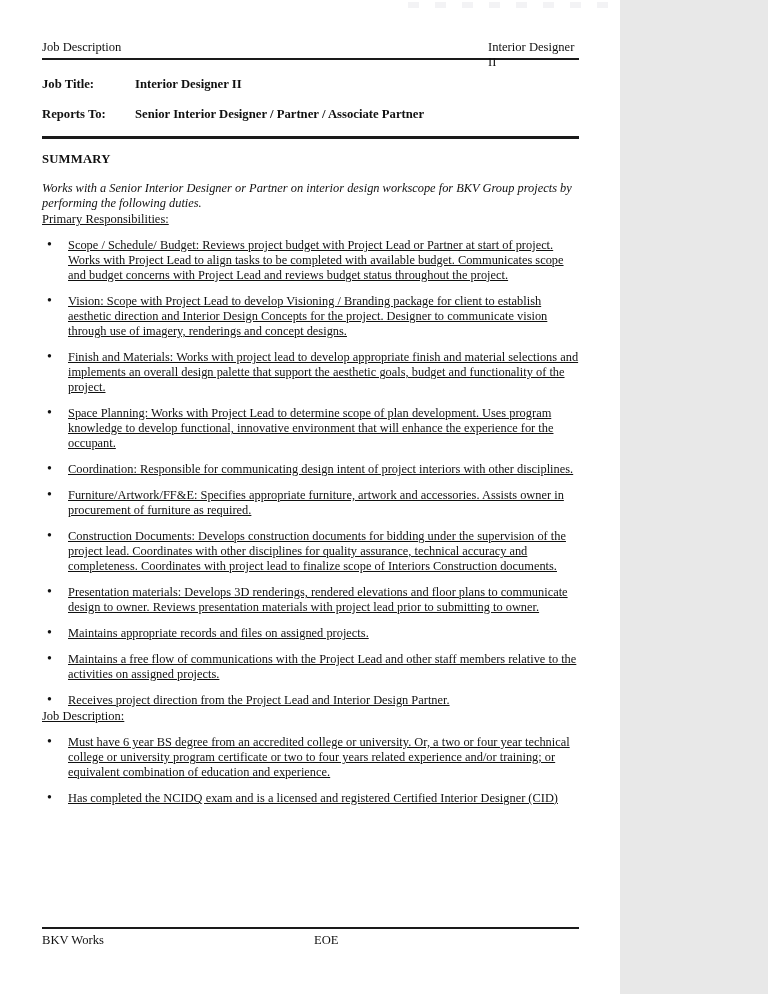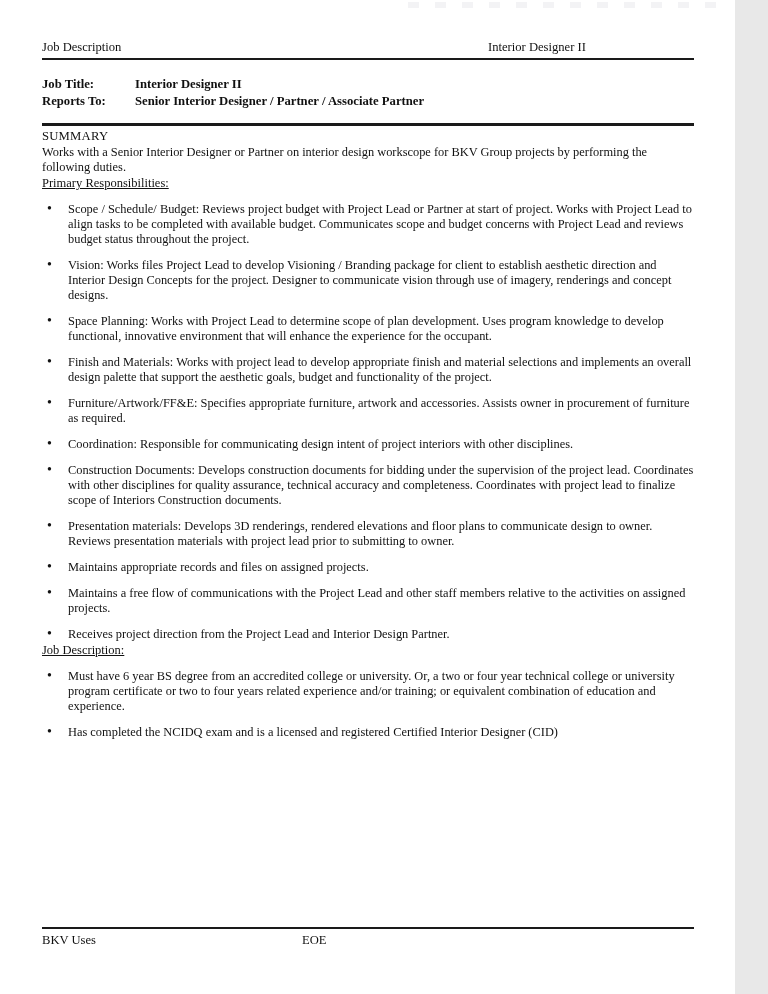--- a/index.html
+++ b/index.html
@@ -1,21 +1,21 @@
 <!DOCTYPE html>
 <html><head>
 <meta charset="utf-8">
 <style>
   * { margin: 0; padding: 0; box-sizing: border-box; }
   html, body { background: #e8e8e8; }
   body { width: 768px; font-family: "Liberation Serif", "DejaVu Serif", serif; color: #111; }
 
   .page {
     position: relative;
-    width: 735px;
+    width: 620px;
     height: 994px;
     background: #ffffff;
     overflow: hidden;
   }
 
   
   .scan-dots {
     position: absolute;
     top: 2px; left: 408px; right: 6px; height: 6px;
     background: repeating-linear-gradient(90deg, #f3f3f5 0 11px, transparent 11px 27px);
@@ -31,63 +31,64 @@
   .hdr-row { position: relative; height: 15px; font-size: 12.6px; }
   .hdr-row .hdr-right { position: absolute; left: 446px; top: 0; }
 
   .rule { background: #1a1a1a; }
   .rule.thin  { height: 2px; margin-top: 3px; }
   .rule.thick { height: 3px; margin-top: 14px; }
 
   .meta-grid {
     display: grid;
     grid-template-columns: 93px 365px 1fr;
-    row-gap: 2px;
+    row-gap: 15px;
     margin-top: 17px;
     font-weight: bold;
     font-size: 12.7px;
     line-height: 15px;
   }
 
   .summary-head {
-    margin-top: 3px;
+    margin-top: 13px;
     font-size: 12.7px;
-    font-weight: normal;
+    font-weight: bold;
     letter-spacing: 0.2px;
   }
-  .summary-body { margin-top: 1px; }
+  .summary-body { margin-top: 14px; font-style: italic; }
 
   .section-head {
     margin-top: 1px;
     text-decoration: underline;
     font-weight: normal;
     font-size: 12.5px;
   }
 
   ul.doc-list { list-style: none; margin-top: 4px; }
   ul.doc-list li {
     position: relative;
     padding-left: 26px;
     margin-top: 11px;
+    text-decoration: underline;
   }
   ul.doc-list li::before {
     content: "\2022";
     position: absolute;
     left: 5px;
     top: -1px;
     font-size: 14px;
   }
 
   .footer {
     position: absolute;
     left: 42px; right: 41px; top: 927px;
   }
   .footer .rule.footer-rule { height: 2px; margin: 0; }
   .footer-row { position: relative; margin-top: 4px; font-size: 12.6px; }
-  .footer-row .eoe { position: absolute; left: 260px; top: 0; }
+  .footer-row .eoe { position: absolute; left: 272px; top: 0; }
 </style>
 </head>
 <body>
 
 <div class="page">
 
   <div class="scan-dots"></div>
 
   <div class="content">
 
@@ -107,30 +108,30 @@
     <div class="rule thick"></div>
 
     <div class="summary-head">SUMMARY</div>
     <p class="summary-body">Works with a Senior Interior Designer or Partner on interior design workscope for BKV Group projects by performing the following duties.</p>
 
     <div class="section-head">Primary Responsibilities:</div>
     <ul class="doc-list">
 
         <li>Scope / Schedule/ Budget:  Reviews project budget with Project Lead or Partner at start of project.  Works with Project Lead to align tasks to be completed with available budget.  Communicates scope and budget concerns with Project Lead and reviews budget status throughout the project.</li>
 
-        <li>Vision:  Works files Project Lead to develop Visioning / Branding package for client to establish aesthetic direction and Interior Design Concepts for the project.  Designer to communicate vision through use of imagery, renderings and concept designs.</li>
+        <li>Vision:  Scope with Project Lead to develop Visioning / Branding package for client to establish aesthetic direction and Interior Design Concepts for the project.  Designer to communicate vision through use of imagery, renderings and concept designs.</li>
 
+
+        <li>Finish and Materials:  Works with project lead to develop appropriate finish and material selections and implements an overall design palette that support the aesthetic goals, budget and functionality of the project.</li>
 
         <li>Space Planning:  Works with Project Lead to determine scope of plan development.  Uses program knowledge to develop functional, innovative environment that will enhance the experience for the occupant.</li>
 
-        <li>Finish and Materials:  Works with project lead to develop appropriate finish and material selections and implements an overall design palette that support the aesthetic goals, budget and functionality of the project.</li>
+        <li>Coordination: Responsible for communicating design intent of project interiors with other disciplines.</li>
 
         <li>Furniture/Artwork/FF&amp;E:  Specifies appropriate furniture, artwork and accessories.  Assists owner in procurement of furniture as required.</li>
-
-        <li>Coordination: Responsible for communicating design intent of project interiors with other disciplines.</li>
 
         <li>Construction Documents:  Develops construction documents for bidding under the supervision of the project lead.  Coordinates with other disciplines for quality assurance, technical accuracy and completeness. Coordinates with project lead to finalize scope of Interiors Construction documents.</li>
 
         <li>Presentation materials:  Develops 3D renderings, rendered elevations and floor plans to communicate design to owner.  Reviews presentation materials with project lead prior to submitting to owner.</li>
 
         <li>Maintains appropriate records and files on assigned projects.</li>
 
         <li>Maintains a free flow of communications with the Project Lead and other staff members relative to the activities on assigned projects.</li>
 
 
@@ -144,18 +145,18 @@
 
         <li>Has completed the NCIDQ exam and is a licensed and registered Certified Interior Designer (CID)</li>
 
       </ul>
 
   </div>
 
   <div class="footer">
     <div class="rule footer-rule"></div>
     <div class="footer-row">
-      <span>BKV Uses</span>
+      <span>BKV Works</span>
       <span class="eoe">EOE</span>
     </div>
   </div>
 
 </div>
 
 </body></html>

